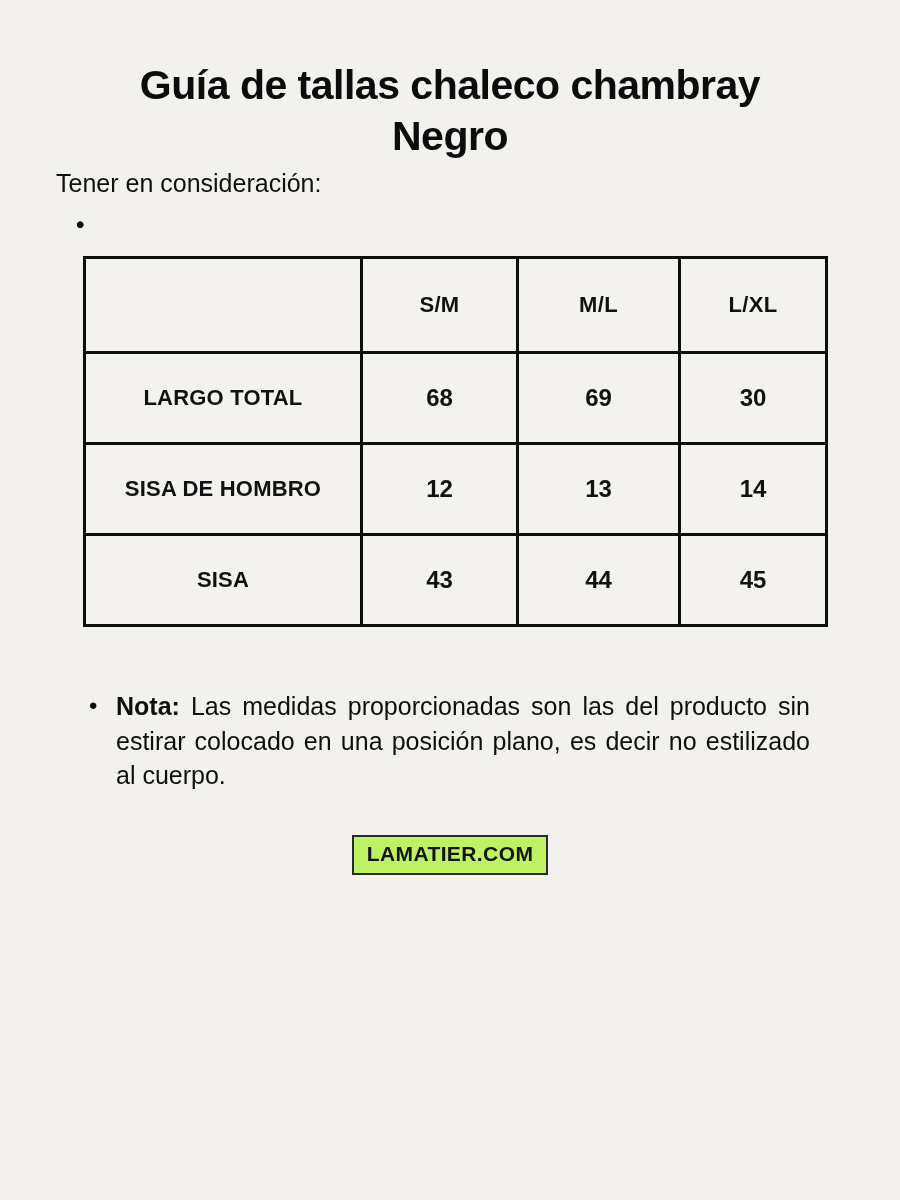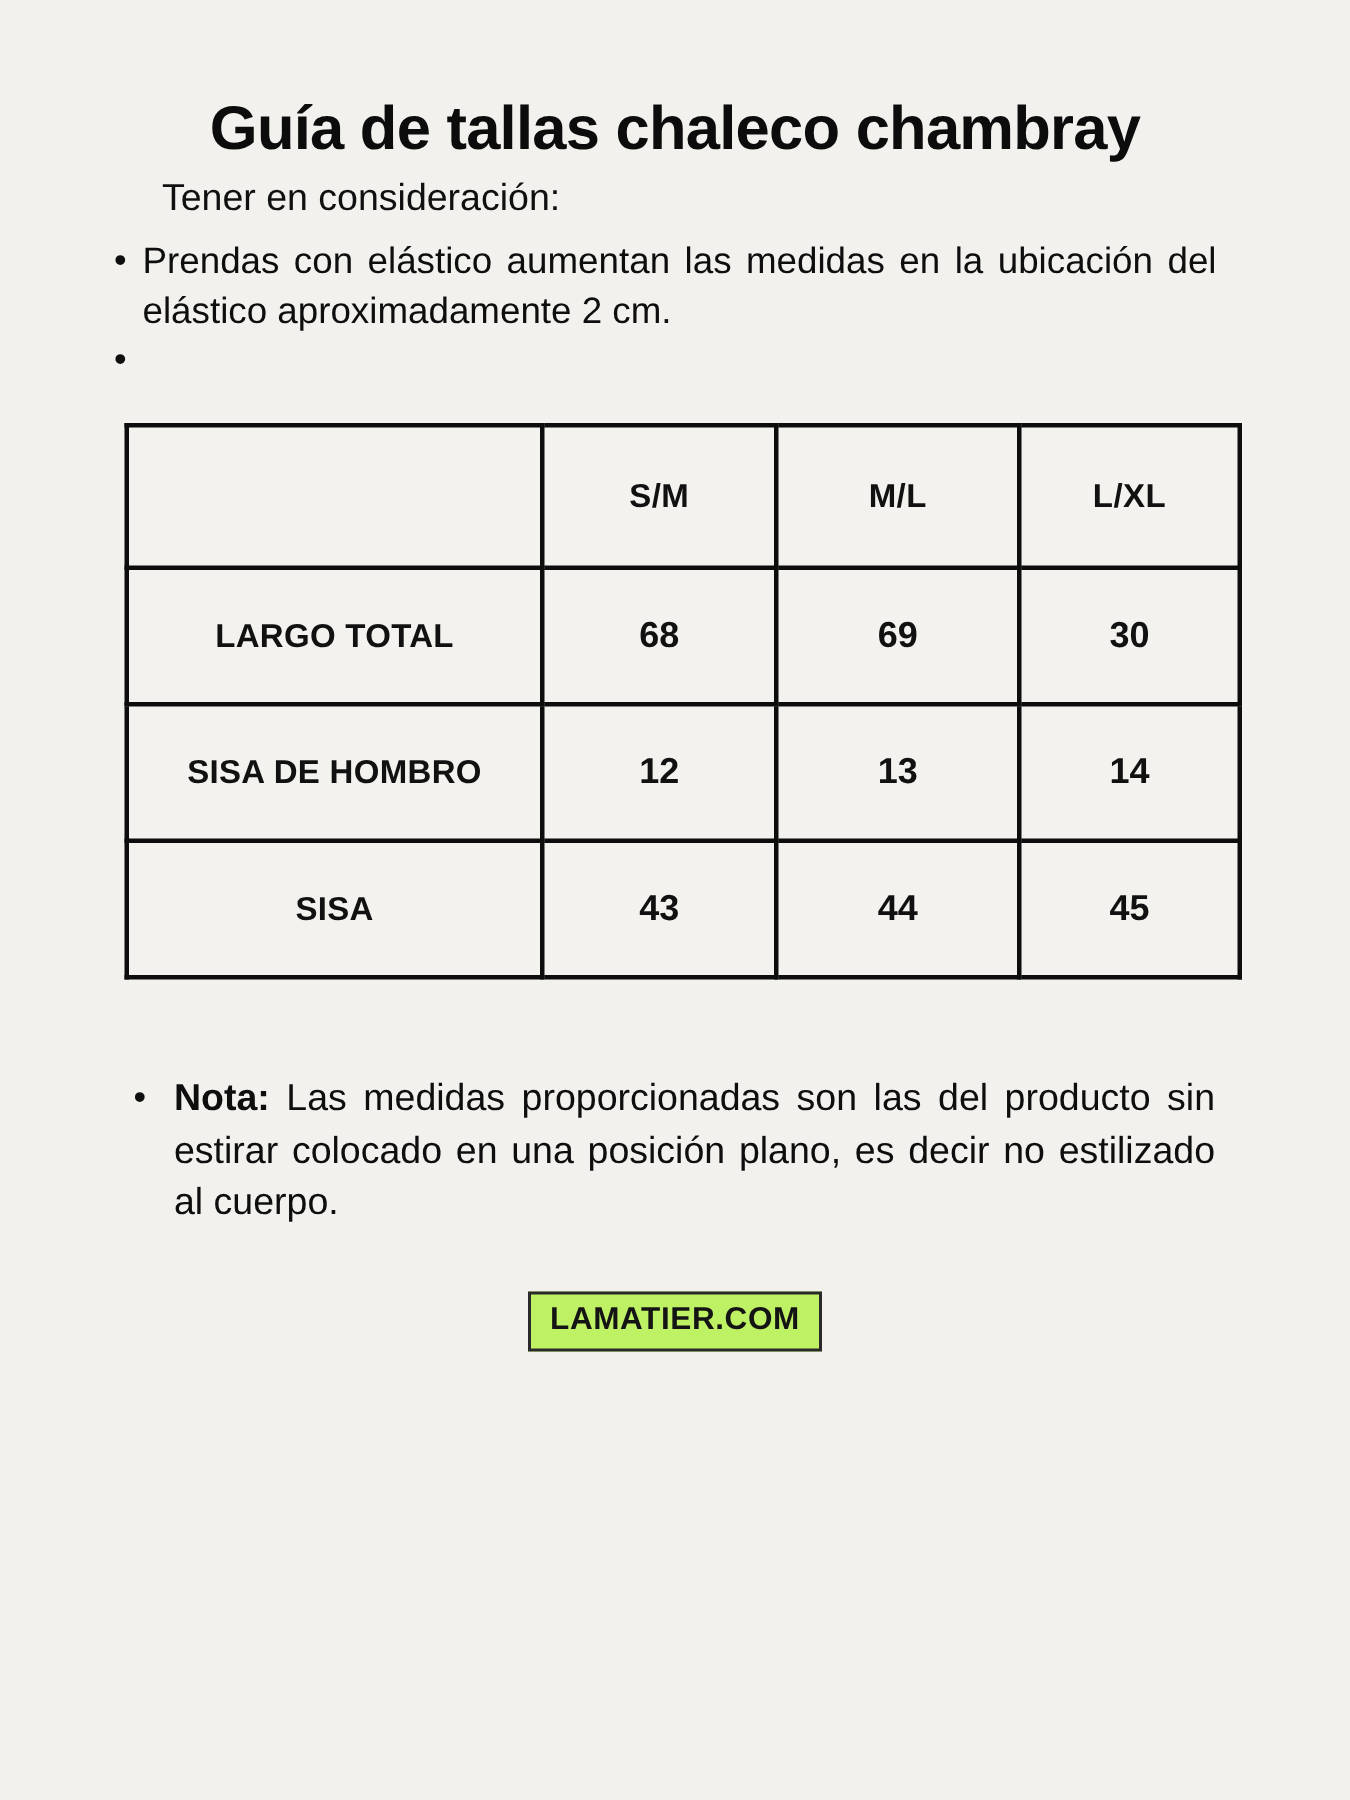--- a/index.html
+++ b/index.html
@@ -14,21 +14,21 @@
   .page-title {
     padding-top: 60px;
     text-align: center;
     font-size: 41px;
     line-height: 51px;
     font-weight: 800;
     letter-spacing: -0.5px;
     color: #0c0c0c;
   }
   .intro-heading {
-    margin: 7px 0 0 108px;
+    margin: 7px 0 0 56px;
     font-size: 25px;
     font-weight: 400;
     color: #101010;
   }
   .bullet-list {
     list-style: none;
     margin-top: 11px;
     padding: 0 89px 0 76px;
   }
   .bullet-item {
@@ -99,28 +99,28 @@
     font-weight: bold;
     letter-spacing: 0.4px;
     color: #141414;
   }
 </style>
 </head>
 <body>
 
 <h1 class="page-title">
   <span>Guía de tallas chaleco chambray</span><br>
+  <span>Negro</span>
 </h1>
 
 <p class="intro-heading">Tener en consideración:</p>
 
 <ul class="bullet-list">
   <li class="bullet-item">
     <span class="bullet-dot">•</span>
-    <span>Prendas con elástico aumentan las medidas en la ubicación del elástico aproximadamente 2 cm.</span>
   </li>
   <li class="bullet-item">
     <span class="bullet-dot">•</span>
   </li>
 </ul>
 
 <table class="size-table">
   <colgroup>
     <col style="width:277px">
     <col style="width:156px">

